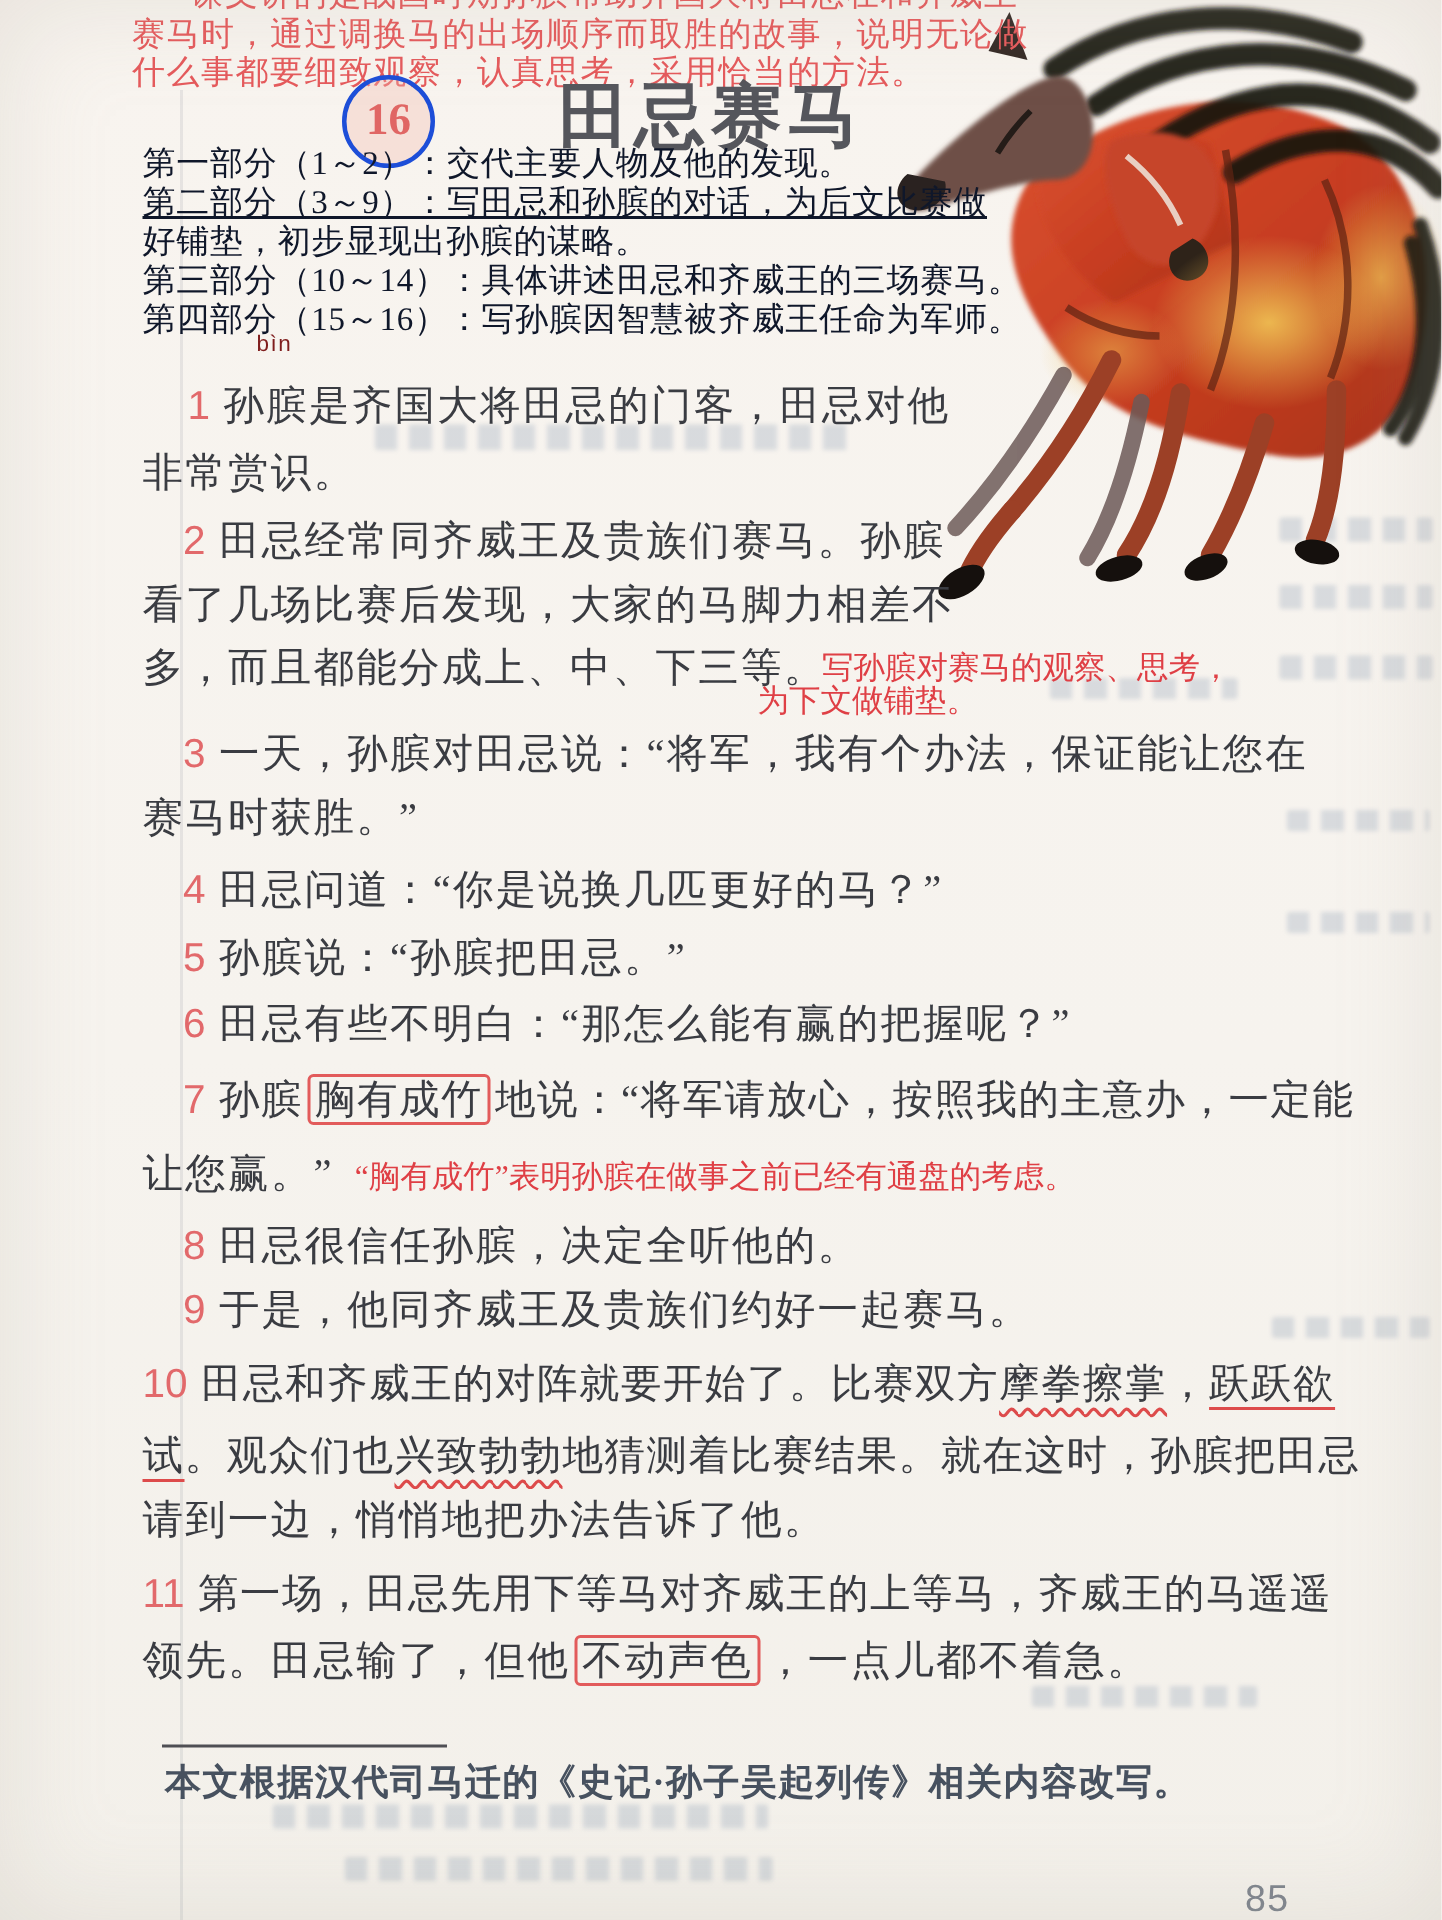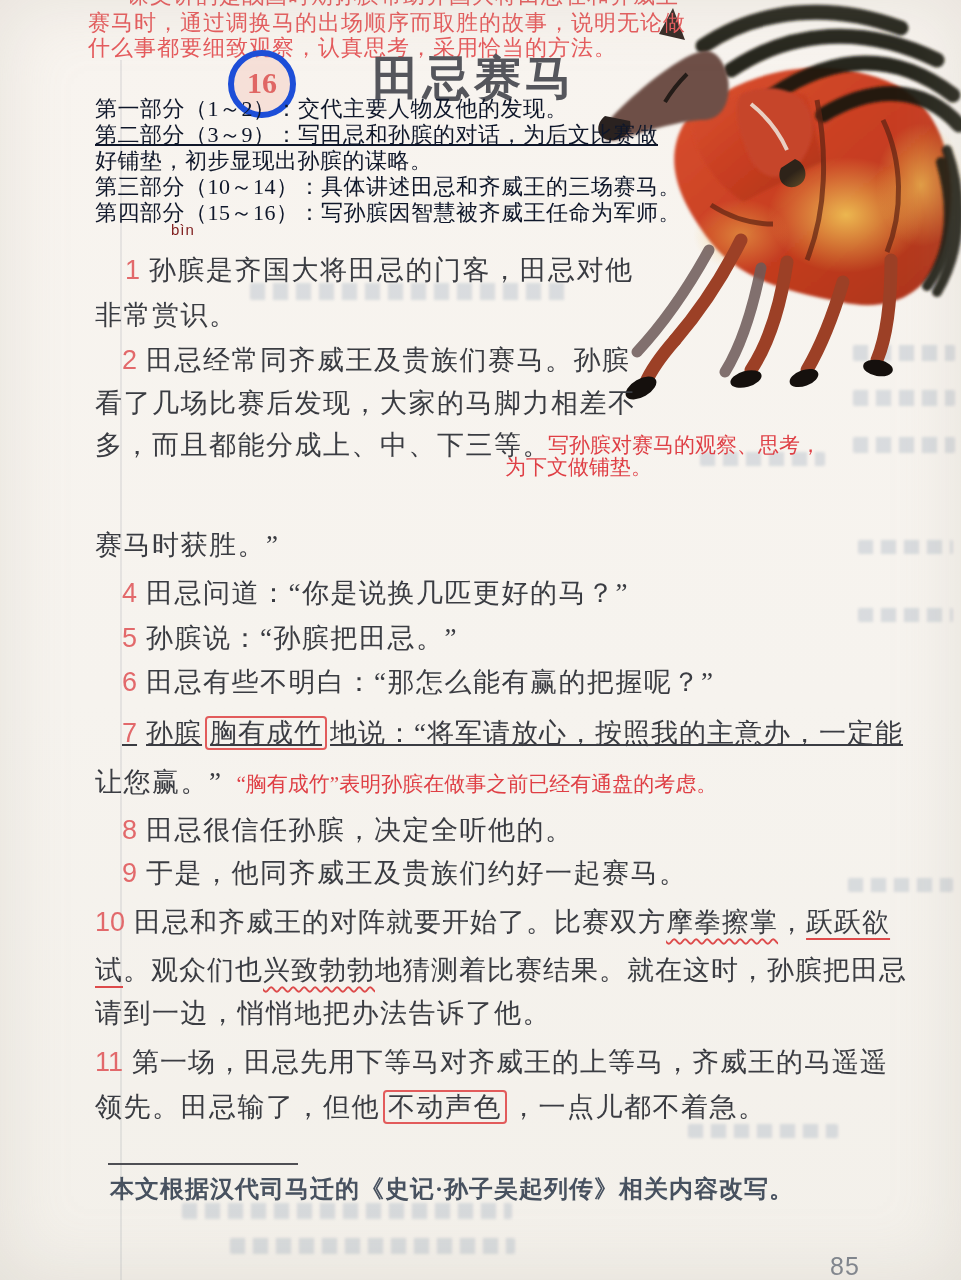--- a/index.html
+++ b/index.html
@@ -18,21 +18,21 @@
   .outline{font-size:22px;line-height:26px;letter-spacing:0.5px;color:#0f172a;}
   .ann{font-size:21px;line-height:25px;letter-spacing:0;color:#df3f45;}
   .ann-inline{font-size:21px;letter-spacing:0;color:#df3f45;margin-left:14px;}
   .boxed{border:2px solid #e25b5b;border-radius:4px;padding:0 3px;margin:0 3px;}
   .u-wavy{text-decoration:underline wavy #dd4b4b 2px;text-underline-offset:7px;}
   .u-solid{text-decoration:underline solid #dd4b4b 2px;text-underline-offset:7px;}
   .title{font-size:47px;line-height:52px;letter-spacing:4px;color:#55565c;
          font-weight:600;}
   .lesson-circle{
     position:absolute;left:228px;top:50px;width:56px;height:56px;z-index:3;
-    border:6px solid #1d4ed8;border-radius:50%;background:rgba(243,186,176,.35);
+    border:3px solid #1d4ed8;border-radius:50%;background:rgba(243,186,176,.35);
     color:#e06664;font-size:30px;font-weight:bold;line-height:54px;text-align:center;
   }
   .pinyin{position:absolute;left:171px;top:221px;z-index:3;font-size:15px;
           letter-spacing:1px;color:#7f1d1d;font-family:"Liberation Sans",sans-serif;}
   .footnote-rule{position:absolute;left:108px;top:1163px;width:190px;height:2px;
                  background:#4f4f54;z-index:3;}
   .footnote{font-size:24px;line-height:24px;letter-spacing:1px;color:#47515f;font-weight:600;}
   .pageno{font-size:25px;letter-spacing:1px;color:#7e848d;
           font-family:"Liberation Sans",sans-serif;}
   
@@ -153,33 +153,36 @@
   <div class="line" style="left:95px;top:299px;">非常赏识。</div>
 
   <div class="line" style="left:122px;top:344px;">
     <span class="pnum">2</span><span>田忌经常同齐威王及贵族们赛马。孙膑</span>
   </div>
   <div class="line" style="left:95px;top:387px;">看了几场比赛后发现，大家的马脚力相差不</div>
   <div class="line" style="left:95px;top:429px;">多，而且都能分成上、中、下三等。</div>
   <div class="line ann" style="left:548px;top:433px;">写孙膑对赛马的观察、思考，</div>
   <div class="line ann" style="left:505px;top:455px;">为下文做铺垫。</div>
 
+  <div class="line" style="left:122px;top:486px;">
+    <span class="pnum">3</span><span>一天，孙膑对田忌说：“将军，我有个办法，保证能让您在</span>
+  </div>
   <div class="line" style="left:95px;top:529px;">赛马时获胜。”</div>
 
   <div class="line" style="left:122px;top:577px;">
     <span class="pnum">4</span><span>田忌问道：“你是说换几匹更好的马？”</span>
   </div>
   <div class="line" style="left:122px;top:622px;">
     <span class="pnum">5</span><span>孙膑说：“孙膑把田忌。”</span>
   </div>
   <div class="line" style="left:122px;top:666px;">
     <span class="pnum">6</span><span>田忌有些不明白：“那怎么能有赢的把握呢？”</span>
   </div>
 
-  <div class="line" style="left:122px;top:717px;letter-spacing:1px;text-decoration:underline;">
+  <div class="line" style="left:122px;top:717px;letter-spacing:1px;">
     <span class="pnum">7</span><span>孙膑</span><span class="boxed">胸有成竹</span><span>地说：“将军请放心，按照我的主意办，一定能</span>
   </div>
   <div class="line" style="left:95px;top:766px;">
     <span>让您赢。”</span><span class="ann-inline">“胸有成竹”表明孙膑在做事之前已经有通盘的考虑。</span>
   </div>
 
   <div class="line" style="left:122px;top:814px;">
     <span class="pnum">8</span><span>田忌很信任孙膑，决定全听他的。</span>
   </div>
   <div class="line" style="left:122px;top:857px;">

